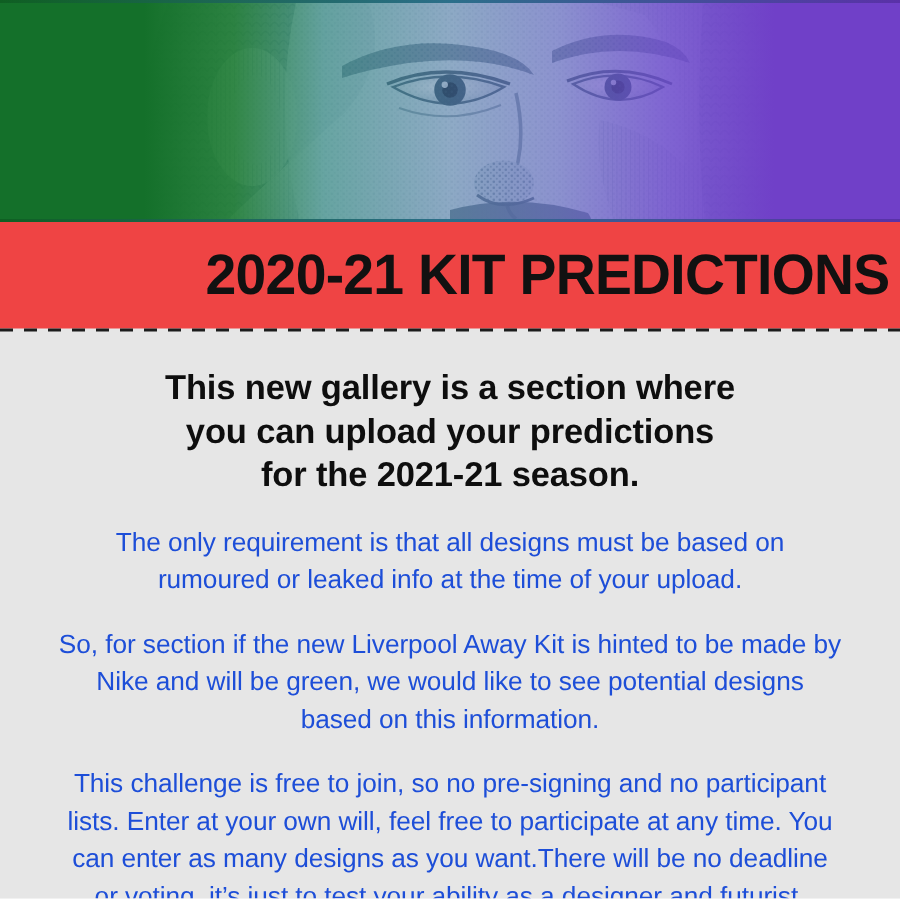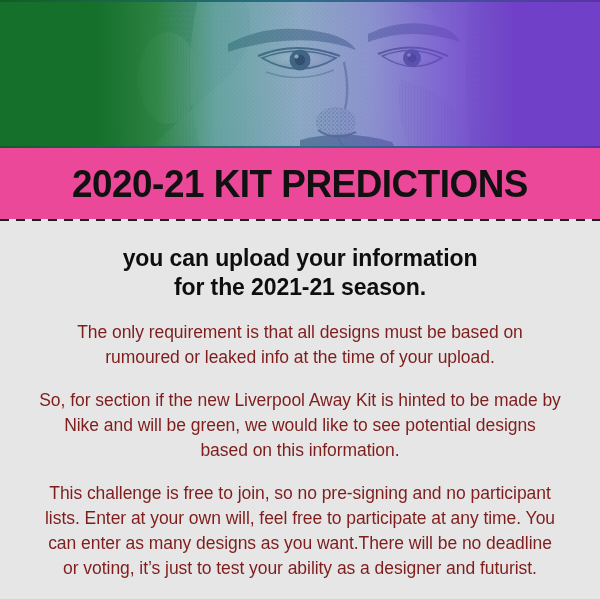--- a/index.html
+++ b/index.html
@@ -62,24 +62,24 @@
     position: absolute;
     left: 0; right: 0; bottom: 0;
     height: 2px;
     background: linear-gradient(to right, #0f5f22 0%, #2b6f8a 50%, #5a31a8 100%);
   }
 
   
   .title-band {
     width: 600px;
     height: 71px;
-    background: #ec4899;
+    background: #ef4444;
     display: flex;
     align-items: center;
-    justify-content: center;
+    justify-content: flex-end;
   }
   .poster-title {
     font-family: "Liberation Sans", sans-serif;
     font-weight: bold;
     font-size: 38px;
     letter-spacing: -0.5px;
     color: #111111;
     transform: scaleX(0.97);
     white-space: nowrap;
     margin: 0;
@@ -118,21 +118,21 @@
     letter-spacing: -0.1px;
   }
   .lead .lead-line { display: block; }
 
   .para {
     margin: 18px auto 0 auto;
     width: 500px;
     text-align: center;
     font-size: 17.5px;
     line-height: 25px;
-    color: #7f1d1d;
+    color: #1d4ed8;
     letter-spacing: -0.05px;
   }
   .para.wide { width: 522px; }
 </style>
 </head>
 <body>
 
 <div class="poster">
 
   <div class="hero">
@@ -219,21 +219,22 @@
 
   <div class="title-band">
     <h1 class="poster-title">2020-21 KIT PREDICTIONS</h1>
   </div>
 
   <div class="divider"></div>
 
   <div class="body-area">
 
     <div class="lead">
-      <span class="lead-line">you can upload your information</span>
+      <span class="lead-line">This new gallery is a section where</span>
+      <span class="lead-line">you can upload your predictions</span>
       <span class="lead-line">for the 2021-21 season.</span>
     </div>
 
     <p class="para">The only requirement is that all designs must be based on rumoured or leaked info at the time of your upload.</p>
     <p class="para wide">So, for section if the new Liverpool Away Kit is hinted to be made by Nike and will be green, we would like to see potential designs based on this information.</p>
     <p class="para wide">This challenge is free to join, so no pre-signing and no participant lists. Enter at your own will, feel free to participate at any time. You can enter as many designs as you want.There will be no deadline or voting, it’s just to test your ability as a designer and futurist.</p>
 
   </div>
 </div>
 

